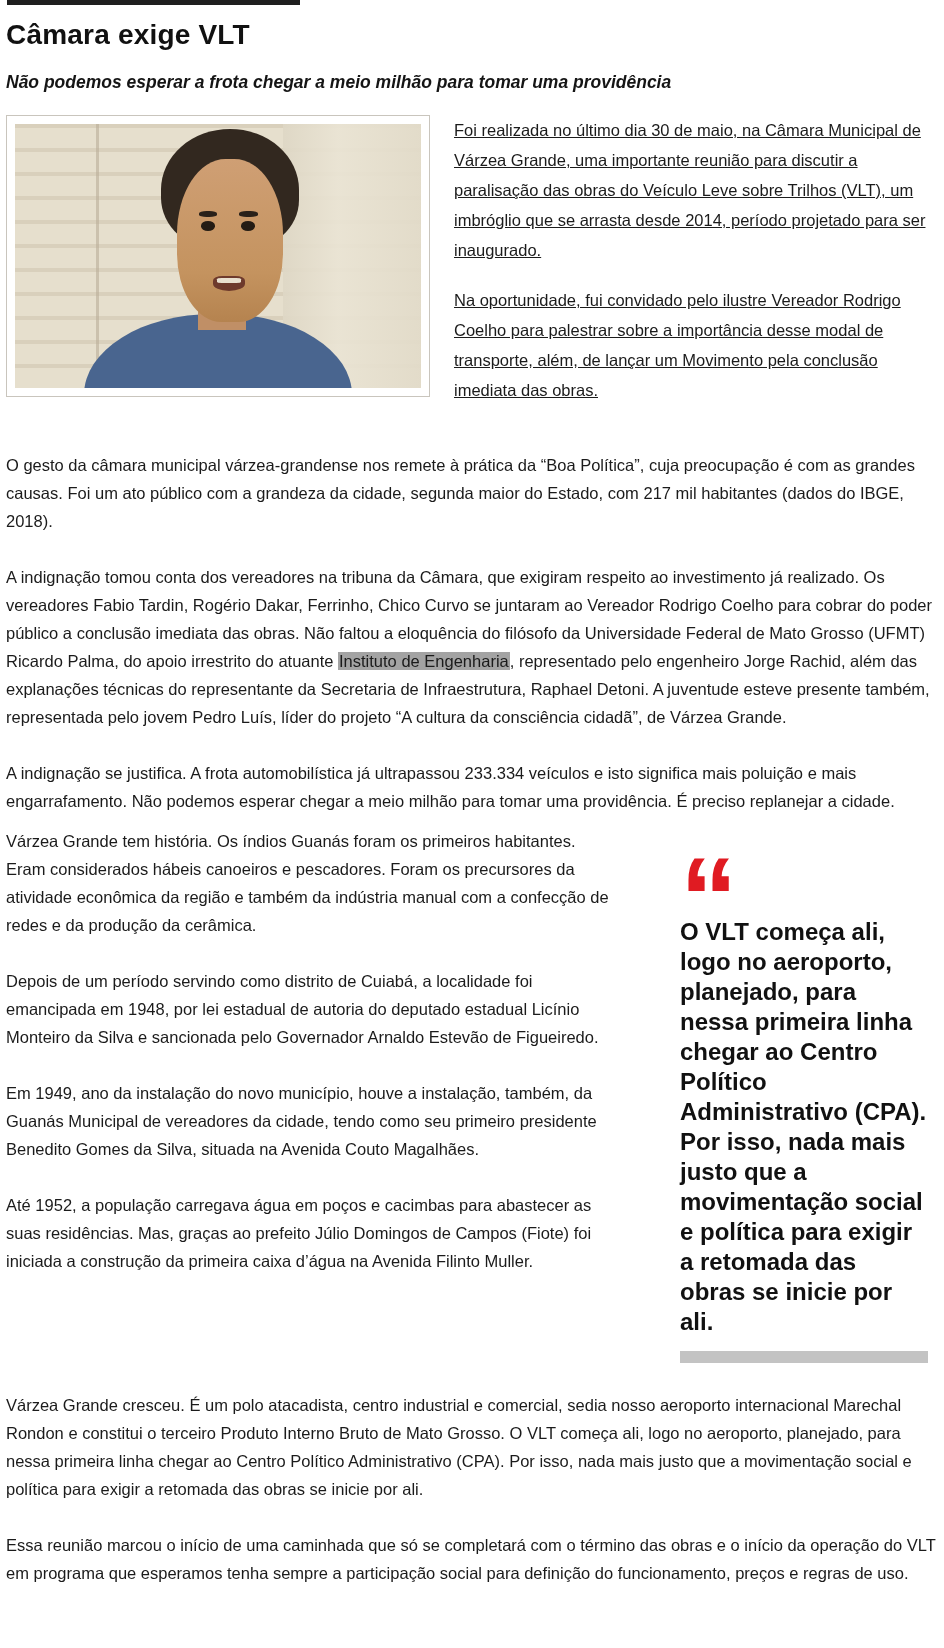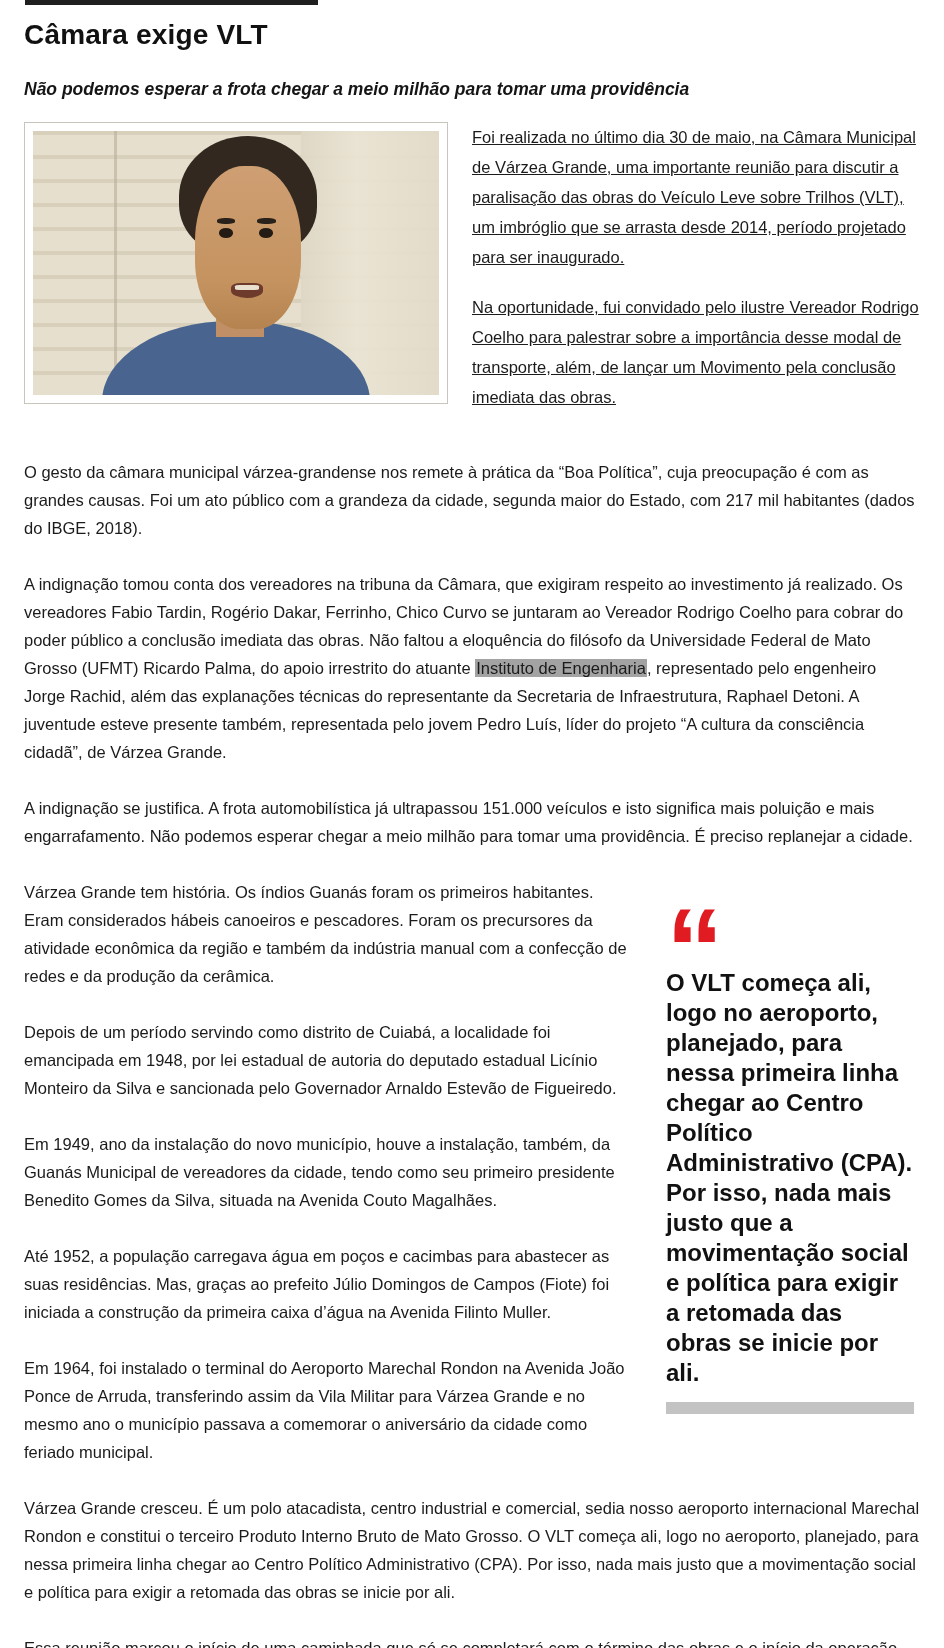--- a/index.html
+++ b/index.html
@@ -1,22 +1,22 @@
 <!DOCTYPE html>
 <html lang="pt"><head>
 <meta charset="utf-8">
 <style>
   html,body{margin:0;padding:0;background:#ffffff;}
   body{font-family:"Liberation Sans", sans-serif; color:#1b1b1b;}
-  .page{width:944px;height:1648px;overflow:hidden;background:#fff;box-sizing:border-box;padding:0 24px;}
+  .page{width:944px;height:1648px;overflow:hidden;background:#fff;box-sizing:border-box;padding:0 6px;}
 
   .top-remnant{width:293px;height:5px;background:#1f1f1f;margin-left:1px;}
 
   h1.title{font-size:28px;line-height:1.15;font-weight:bold;color:#111;margin:14px 0 0 0;letter-spacing:.2px;}
-  .subtitle{font-size:17.5px;font-weight:bold;font-style:italic;color:#151515;margin-top:28px;}
+  .subtitle{font-size:17.5px;font-weight:bold;font-style:italic;color:#151515;margin-top:21px;}
 
   .media-row{display:flex;align-items:flex-start;margin-top:22px;}
   .photo-frame{flex:0 0 auto;width:424px;box-sizing:border-box;border:1px solid #c9c5bd;background:#fff;padding:8px;}
   .photo-canvas{position:relative;width:406px;height:264px;overflow:hidden;
     background:repeating-linear-gradient(180deg,#d9d0bc 0 4px,#e6dfcd 4px 24px);}
   .photo-wall{position:absolute;right:0;top:0;width:34%;height:100%;
     background:linear-gradient(90deg,#ded7c5 0,#eae4d4 40%,#e2dbc9 100%);opacity:.92;}
   .photo-divider{position:absolute;left:20%;top:0;width:3px;height:100%;background:#b9ae97;opacity:.6;}
   .person-shirt{position:absolute;left:17%;bottom:-6%;width:66%;height:34%;
     background:#49658f;border-radius:48% 48% 0 0 / 90% 90% 0 0;}
@@ -35,21 +35,21 @@
   .person-teeth{position:absolute;left:12%;top:8%;width:76%;height:40%;background:#e9e0cf;border-radius:20%;}
 
   .intro-col{flex:1 1 auto;padding-left:24px;font-size:16.5px;line-height:30px;text-decoration:underline;}
   .intro-col p{margin:0;}
   .intro-col p + p{margin-top:20px;}
 
   p.body{font-size:16.5px;line-height:28px;margin:28px 0 0 0;}
   p.first-after-media{margin-top:46px;}
   .hl{background:#a3a3a3;padding:0 1px;}
 
-  .columns-row{display:flex;margin-top:28px;}
+  .columns-row{display:flex;margin-top:12px;gap:32px;}
   .left-col{flex:0 0 606px;}
   .left-col p{font-size:16.5px;line-height:28px;margin:0;}
   .left-col p + p{margin-top:28px;}
   .right-col{flex:0 0 248px;margin-left:36px;padding-top:14px;}
   .quote-icon{color:#e01b22;font-weight:bold;font-size:115px;line-height:1;height:74px;overflow:hidden;
     font-family:"Liberation Sans",sans-serif;letter-spacing:-4px;}
   .quote-text{font-size:24px;line-height:30px;font-weight:bold;color:#111;margin-top:2px;}
   .quote-bar{height:12px;background:#c3c3c3;margin-top:14px;width:100%;}
 </style>
 </head>
@@ -85,29 +85,28 @@
     <div class="intro-col">
       <p>Foi realizada no último dia 30 de maio, na Câmara Municipal de Várzea Grande, uma importante reunião para discutir a paralisação das obras do Veículo Leve sobre Trilhos (VLT), um imbróglio que se arrasta desde 2014, período projetado para ser inaugurado.</p>
       <p>Na oportunidade, fui convidado pelo ilustre Vereador Rodrigo Coelho para palestrar sobre a importância desse modal de transporte, além, de lançar um Movimento pela conclusão imediata das obras.</p>
     </div>
   </div>
 
   <p class="body first-after-media">O gesto da câmara municipal várzea-grandense nos remete à prática da “Boa Política”, cuja preocupação é com as grandes causas. Foi um ato público com a grandeza da cidade, segunda maior do Estado, com 217 mil habitantes (dados do IBGE, 2018).</p>
 
   <p class="body"><span>A indignação tomou conta dos vereadores na tribuna da Câmara, que exigiram respeito ao investimento já realizado. Os vereadores Fabio Tardin, Rogério Dakar, Ferrinho, Chico Curvo se juntaram ao Vereador Rodrigo Coelho para cobrar do poder público a conclusão imediata das obras. Não faltou a eloquência do filósofo da Universidade Federal de Mato Grosso (UFMT) Ricardo Palma, do apoio irrestrito do atuante </span><span class="hl">Instituto de Engenharia</span><span>, representado pelo engenheiro Jorge Rachid, além das explanações técnicas do representante da Secretaria de Infraestrutura, Raphael Detoni. A juventude esteve presente também, representada pelo jovem Pedro Luís, líder do projeto “A cultura da consciência cidadã”, de Várzea Grande.</span></p>
 
-  <p class="body">A indignação se justifica. A frota automobilística já ultrapassou 151.000 veículos e isto significa mais poluição e mais engarrafamento. Não podemos esperar chegar a meio milhão para tomar uma providência. É preciso replanejar a cidade.</p>
+  <p class="body">A indignação se justifica. A frota automobilística já ultrapassou 233.334 veículos e isto significa mais poluição e mais engarrafamento. Não podemos esperar chegar a meio milhão para tomar uma providência. É preciso replanejar a cidade.</p>
 
   <div class="columns-row">
     <div class="left-col">
       <p>Várzea Grande tem história. Os índios Guanás foram os primeiros habitantes. Eram considerados hábeis canoeiros e pescadores. Foram os precursores da atividade econômica da região e também da indústria manual com a confecção de redes e da produção da cerâmica.</p>
       <p>Depois de um período servindo como distrito de Cuiabá, a localidade foi emancipada em 1948, por lei estadual de autoria do deputado estadual Licínio Monteiro da Silva e sancionada pelo Governador Arnaldo Estevão de Figueiredo.</p>
       <p>Em 1949, ano da instalação do novo município, houve a instalação, também, da Guanás Municipal de vereadores da cidade, tendo como seu primeiro presidente Benedito Gomes da Silva, situada na Avenida Couto Magalhães.</p>
       <p>Até 1952, a população carregava água em poços e cacimbas para abastecer as suas residências. Mas, graças ao prefeito Júlio Domingos de Campos (Fiote) foi iniciada a construção da primeira caixa d’água na Avenida Filinto Muller.</p>
-      <p>Em 1964, foi instalado o terminal do Aeroporto Marechal Rondon na Avenida João Ponce de Arruda, transferindo assim da Vila Militar para Várzea Grande e no mesmo ano o município passava a comemorar o aniversário da cidade como feriado municipal.</p>
     </div>
     <div class="right-col">
       <div class="quote-icon">“</div>
       <div class="quote-text">O VLT começa ali, logo no aeroporto, planejado, para nessa primeira linha chegar ao Centro Político Administrativo (CPA). Por isso, nada mais justo que a movimentação social e política para exigir a retomada das obras se inicie por ali.</div>
       <div class="quote-bar"></div>
     </div>
   </div>
 
   <p class="body">Várzea Grande cresceu. É um polo atacadista, centro industrial e comercial, sedia nosso aeroporto internacional Marechal Rondon e constitui o terceiro Produto Interno Bruto de Mato Grosso. O VLT começa ali, logo no aeroporto, planejado, para nessa primeira linha chegar ao Centro Político Administrativo (CPA). Por isso, nada mais justo que a movimentação social e política para exigir a retomada das obras se inicie por ali.</p>
   <p class="body">Essa reunião marcou o início de uma caminhada que só se completará com o término das obras e o início da operação do VLT em programa que esperamos tenha sempre a participação social para definição do funcionamento, preços e regras de uso.</p>

